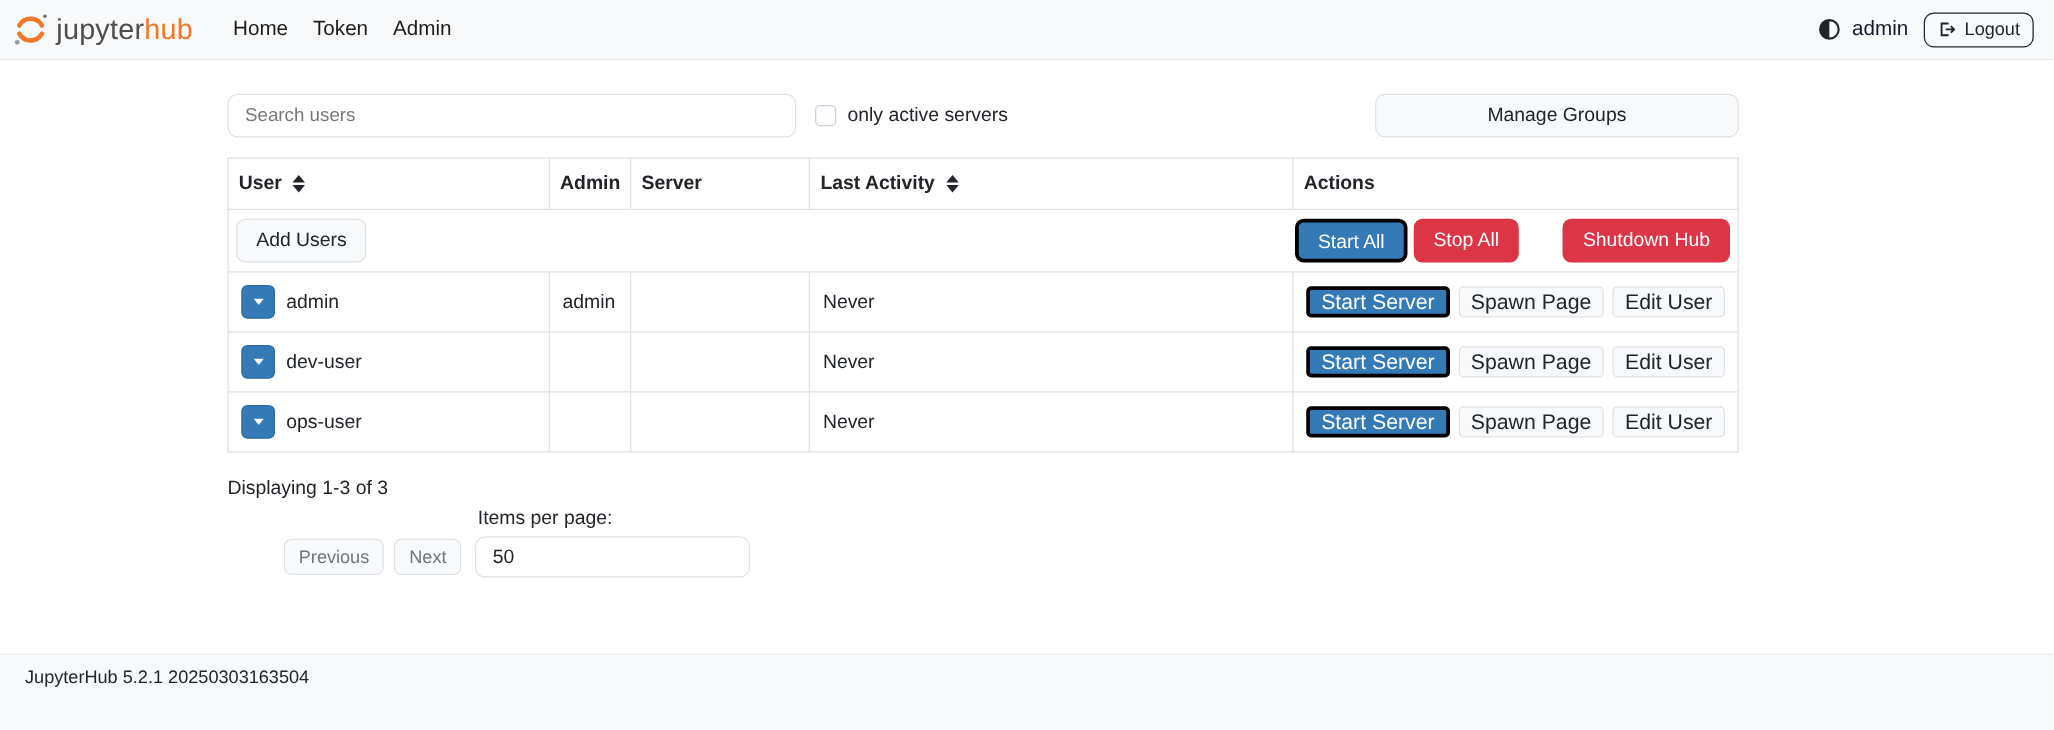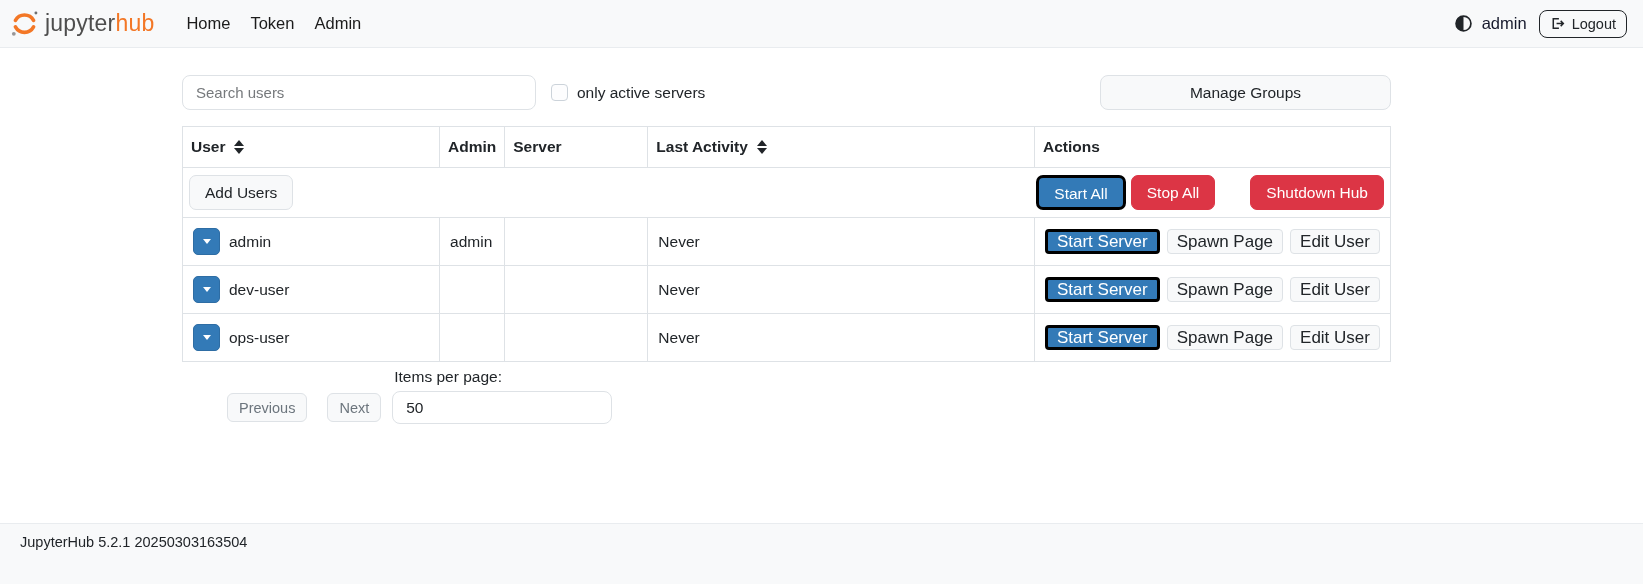--- a/index.html
+++ b/index.html
@@ -49,21 +49,21 @@
     height: 28px;
     cursor: pointer;
   }
 
   
   .main { flex: 1 1 auto; padding-left: 182px; }
   .container { width: 1209px; }
 
   .toolbar { margin-top: 27px; display: flex; align-items: center; }
   .search-input {
-    width: 354px; height: 35px;
+    width: 455px; height: 35px;
     border: 1px solid #dee2e6;
     border-radius: 8px;
     padding: 0 13px;
     font-family: inherit;
     font-size: 15px;
     color: #212529;
     background: #fff;
     outline: none;
   }
   .search-input::placeholder { color: #76797c; }
@@ -150,21 +150,21 @@
     border-left: 4.5px solid transparent;
     border-right: 4.5px solid transparent;
     border-top: 5px solid #ffffff;
   }
   .row-actions { display: flex; gap: 7px; align-items: center; }
   .btn-sm { font-size: 17px; padding: 4px 9px; border-radius: 4px; height: 25px; display: inline-flex; align-items: center; }
 
   
   .pagination-summary { margin-top: 20px; font-size: 15.5px; }
   .pager { margin-top: 6px; display: flex; align-items: flex-end; }
-  .pager-buttons { display: flex; gap: 20px; margin-bottom: 2px; padding-left: 45px; }
+  .pager-buttons { display: flex; gap: 8px; margin-bottom: 2px; padding-left: 45px; }
   .pager-btn {
     font-family: inherit;
     font-size: 14.5px;
     color: #6c757d;
     background: #f8f9fa;
     border: 1px solid #dee2e6;
     border-radius: 6px;
     padding: 4px 11px;
     height: 29px;
     cursor: pointer;
@@ -351,20 +351,21 @@
             <div class="row-actions">
               <button class="btn btn-primary btn-sm">Start Server</button>
               <button class="btn btn-light btn-sm">Spawn Page</button>
               <button class="btn btn-light btn-sm">Edit User</button>
             </div>
           </td>
         </tr>
       </tbody>
     </table>
 
+    <div class="pagination-summary">Displaying 1-3 of 3</div>
     <div class="pager">
       <div class="pager-buttons">
         <button class="pager-btn">Previous</button>
         <button class="pager-btn">Next</button>
       </div>
       <div class="ipp">
         <label class="ipp-label">Items per page:</label>
         <input class="ipp-input" type="text" value="50" style="">
       </div>
     </div>

